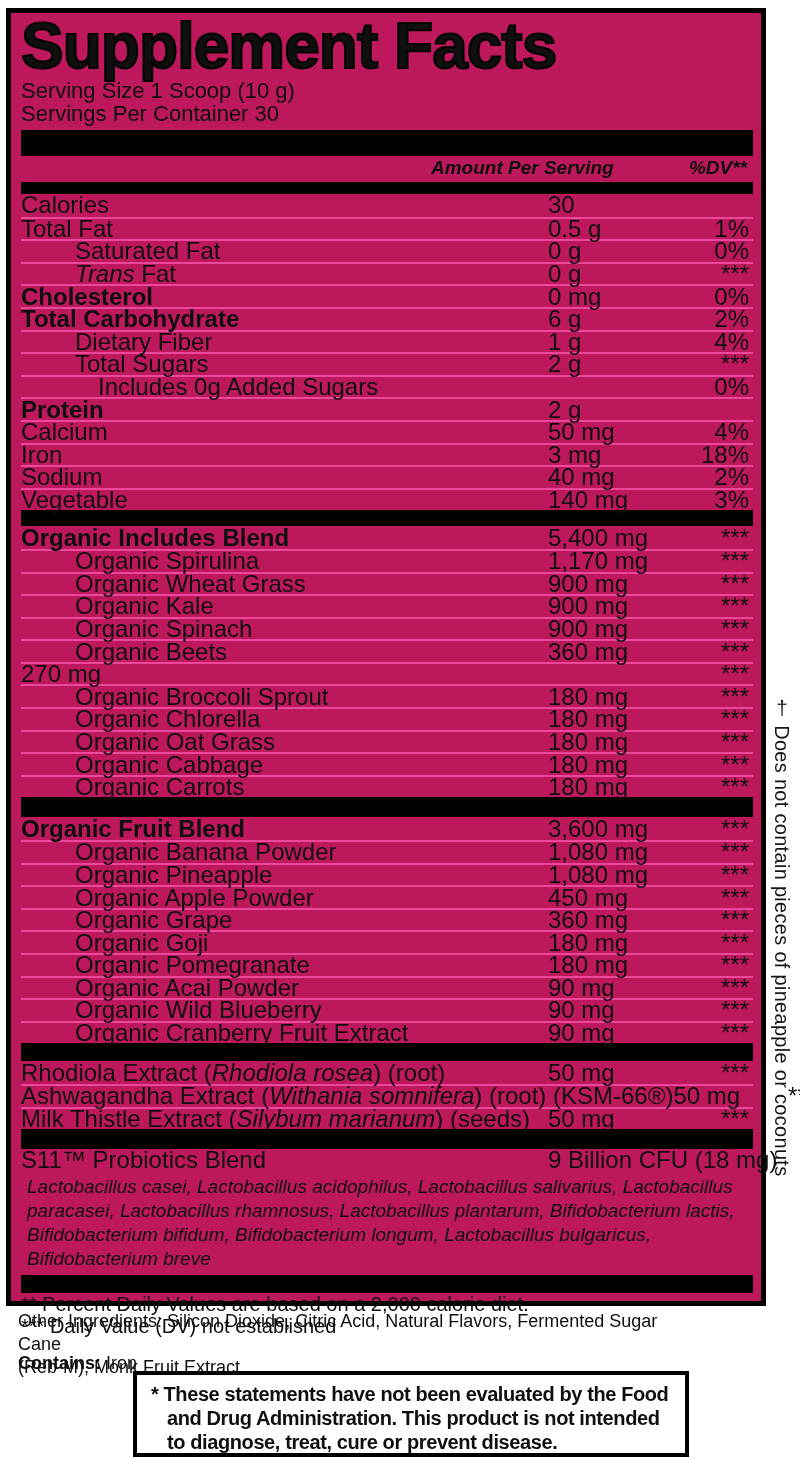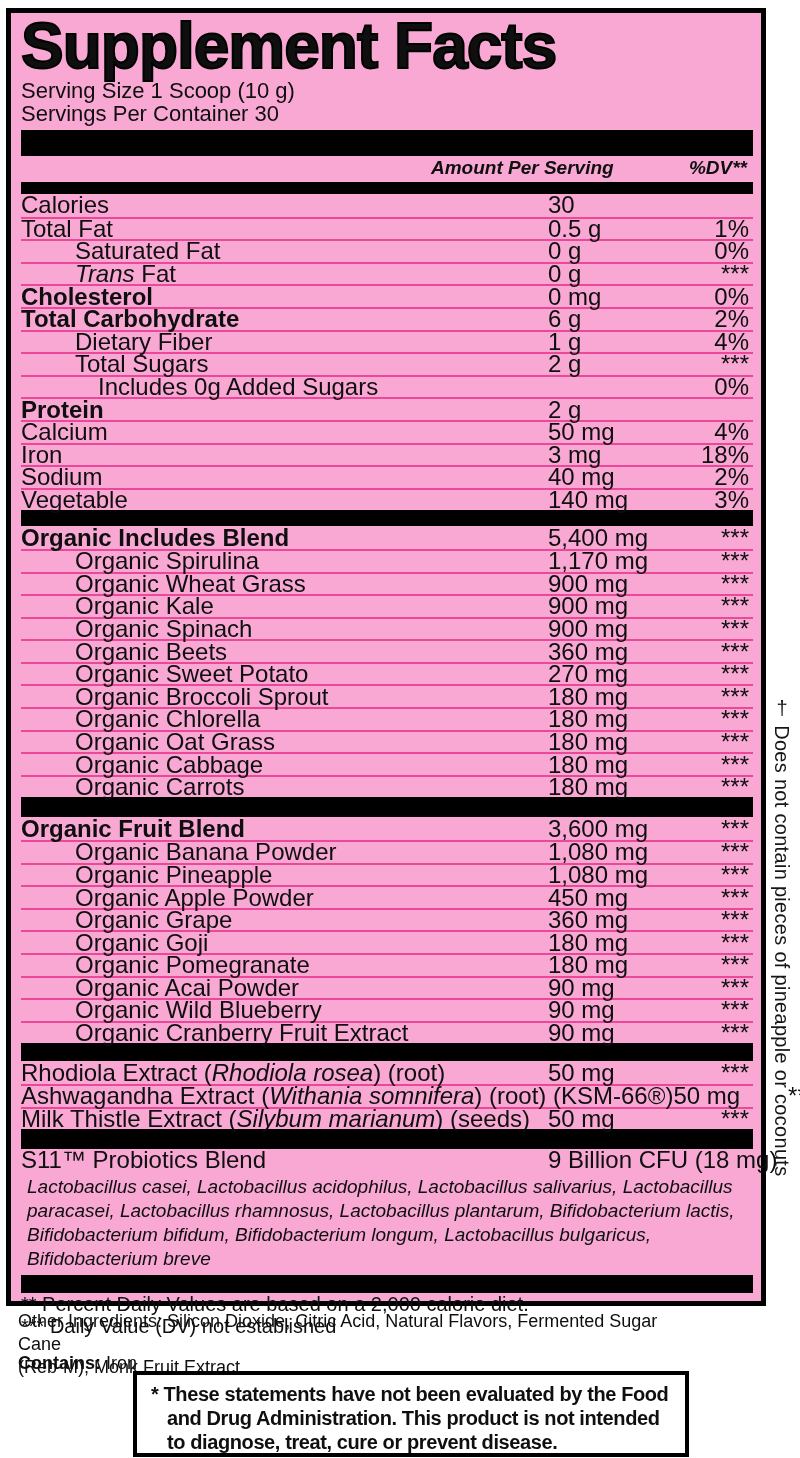--- a/index.html
+++ b/index.html
@@ -3,21 +3,21 @@
 <meta charset="utf-8">
 <style>
   html,body{margin:0;padding:0;}
   .page{
     position:relative;width:800px;height:1458px;background:#ffffff;
     font-family:"Liberation Sans", sans-serif;color:#0f0f0f;overflow:hidden;
   }
   .facts-box{
     position:absolute;left:6px;top:8px;width:760px;height:1298px;
     border:5px solid #000;box-sizing:border-box;padding:2px 8px 0 10px;
-    background:#f9a8d4;
+    background:#be185d;
   }
   .title{
     font-size:64px;line-height:62px;height:64px;font-weight:bold;
     letter-spacing:-1px;-webkit-text-stroke:2px #000;white-space:nowrap;
   }
   .serving-line{height:23px;font-size:22px;line-height:23px;}
   .bar{background:#000;width:100%;}
   .bar-a{height:26px;margin-top:5px;}
   .bar-b{height:12px;}
   .bar-c{height:16px;}
@@ -179,21 +179,20 @@
     <span class="name"><span class="pre">Organic Spinach</span><i class="it"></i><span class="post"></span></span>
     <span class="amount">900 mg</span>
     <span class="dv">***</span>
   </div>
         <div class="row ind1">
     <span class="name"><span class="pre">Organic Beets</span><i class="it"></i><span class="post"></span></span>
     <span class="amount">360 mg</span>
     <span class="dv">***</span>
   </div>
         <div class="row ind1">
-    <span class="name"><span class="pre">Organic Sweet Potato</span><i class="it"></i><span class="post"></span></span>
     <span class="amount">270 mg</span>
     <span class="dv">***</span>
   </div>
         <div class="row ind1">
     <span class="name"><span class="pre">Organic Broccoli Sprout</span><i class="it"></i><span class="post"></span></span>
     <span class="amount">180 mg</span>
     <span class="dv">***</span>
   </div>
         <div class="row ind1">
     <span class="name"><span class="pre">Organic Chlorella</span><i class="it"></i><span class="post"></span></span>

